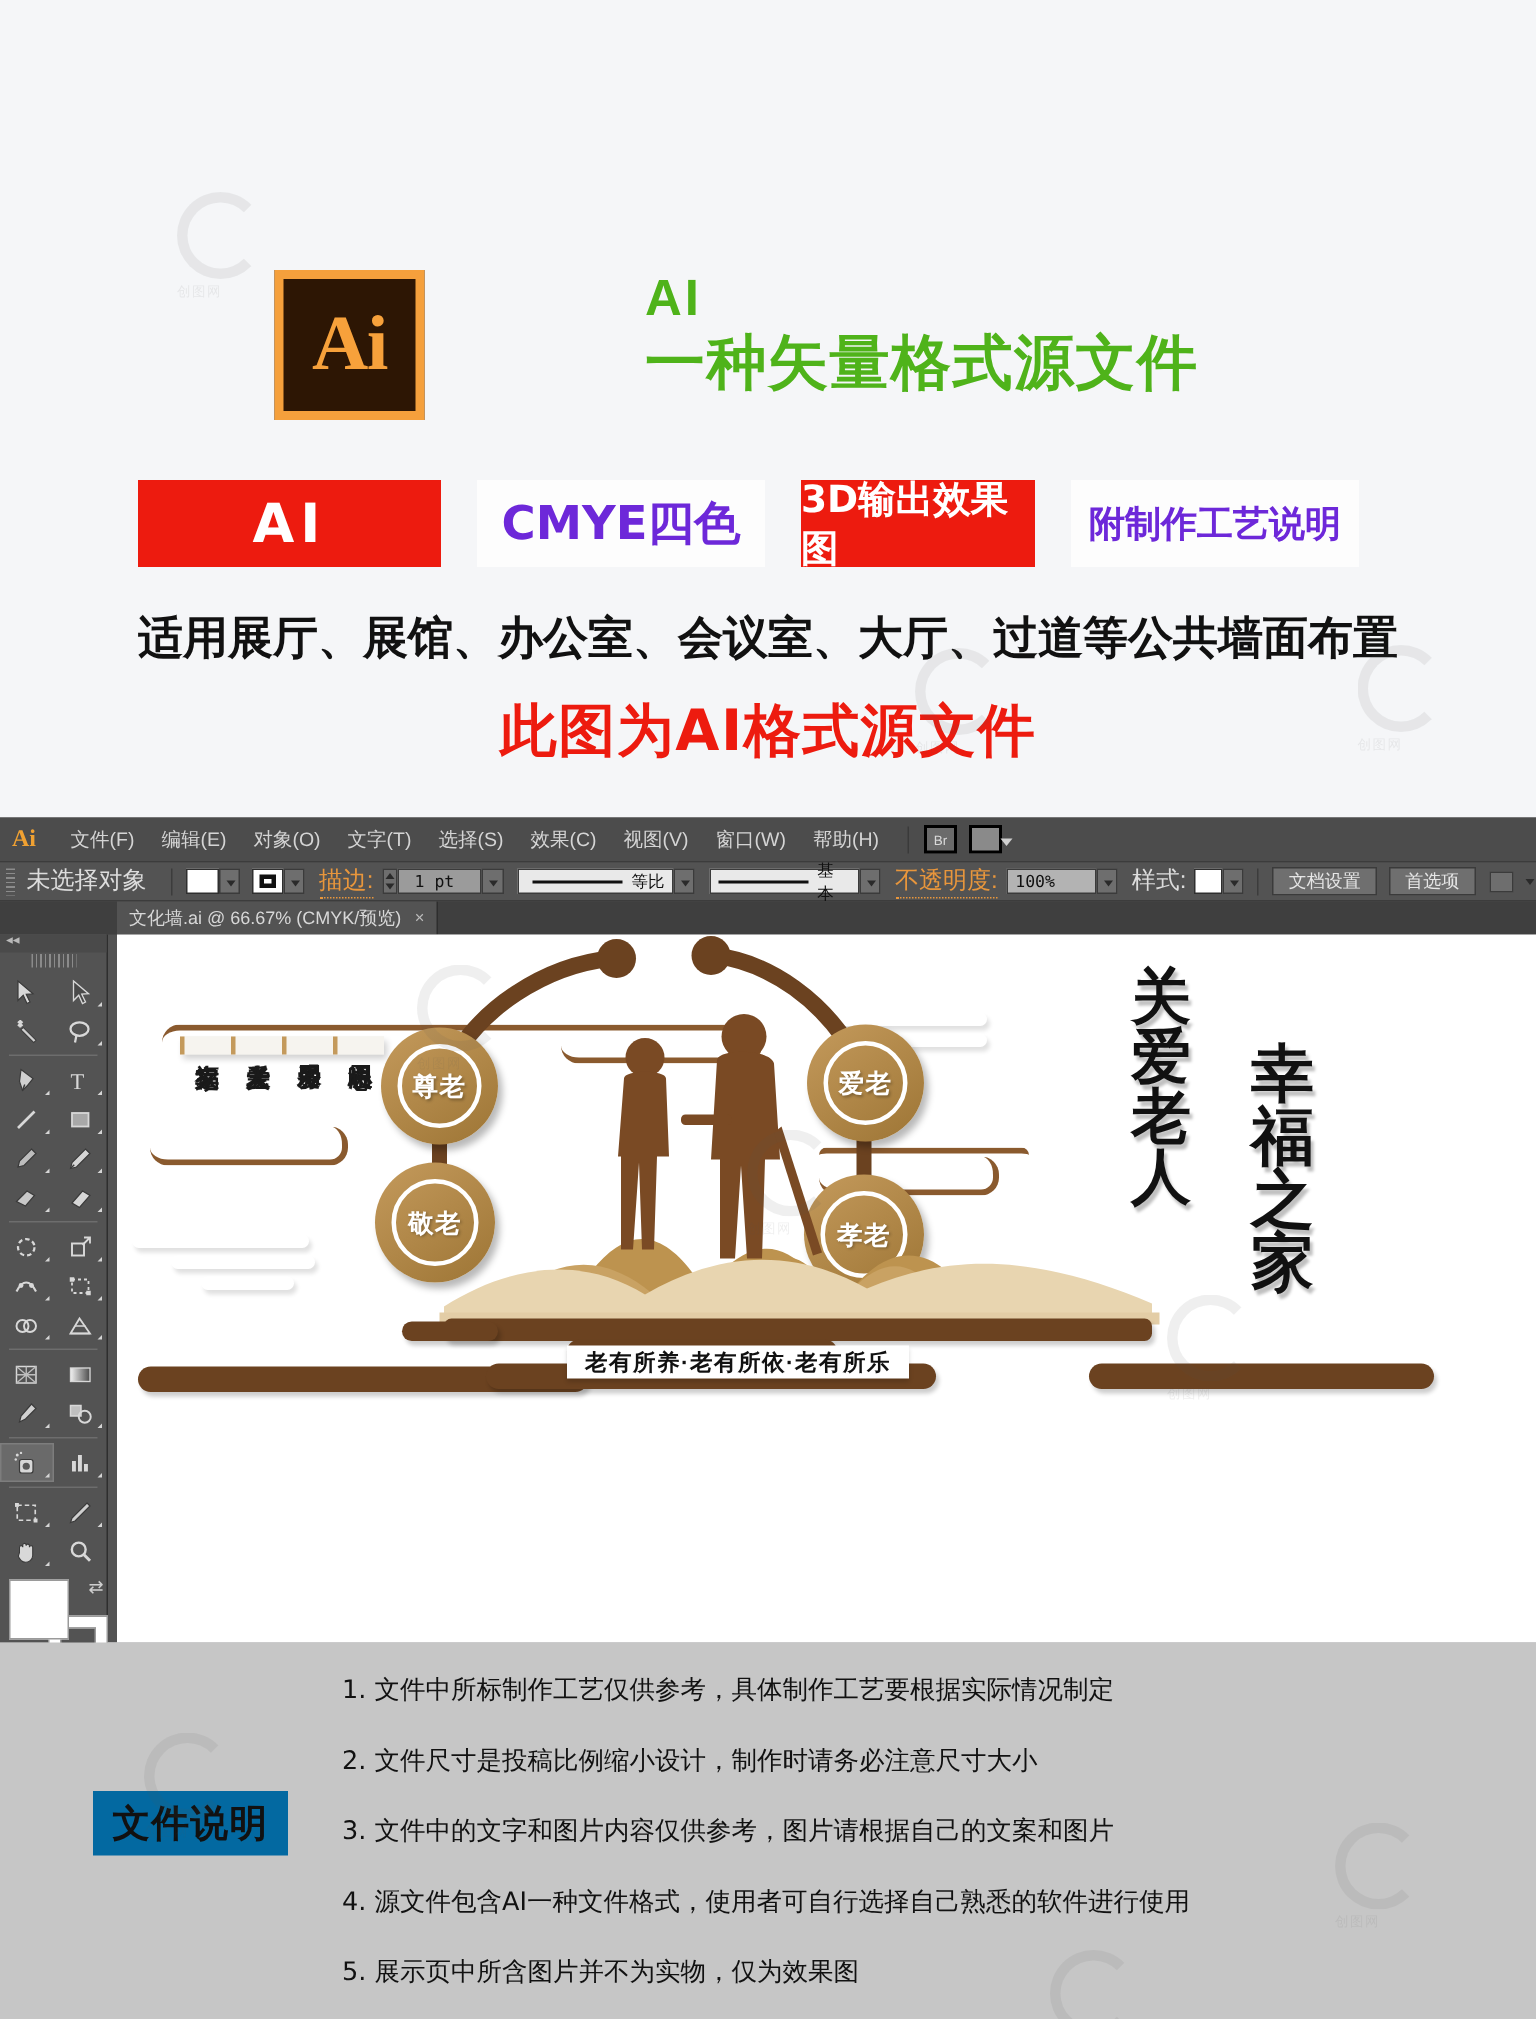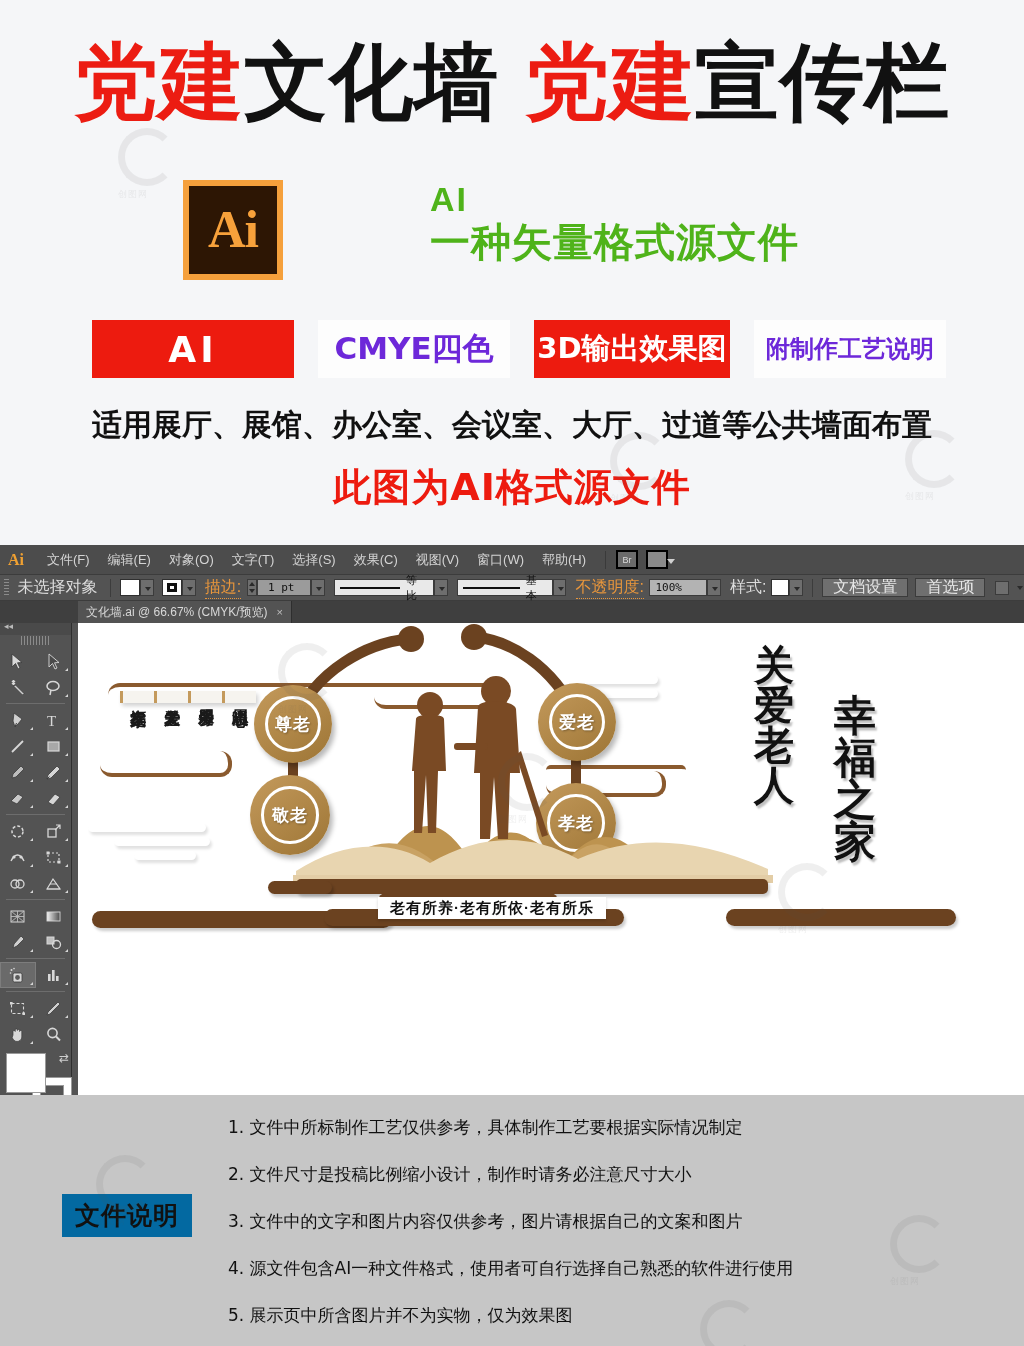--- a/index.html
+++ b/index.html
@@ -30,21 +30,21 @@
   #vector-note .vn-cn { font-size:40px; font-weight:bold; margin-top:4px; line-height:1.1; letter-spacing:1px;
       font-family:"DejaVu Sans","Liberation Sans",sans-serif; }
 
   #badge-row { position:absolute; left:92px; top:320px; width:870px; height:58px; display:flex; gap:24px; align-items:stretch; }
   .badge { display:flex; align-items:center; justify-content:center; font-weight:bold;
       font-family:"DejaVu Sans","Liberation Sans",sans-serif; letter-spacing:0px; }
   .badge.solid { background:#ed1b0f; color:#fff; }
   .badge.hollow { background:#fdfdfd; color:#6d28d9; }
   #badge-0 { width:202px; font-size:36px; letter-spacing:4px; }
   #badge-1 { width:192px; font-size:31px; }
-  #badge-2 { width:196px; font-size:29px; }
+  #badge-2 { width:156px; font-size:25px; }
   #badge-3 { width:192px; font-size:24px; }
 
   #scope-line { position:absolute; left:0; top:405px; width:1024px; text-align:center; color:#111;
       font-size:30px; font-weight:bold; white-space:nowrap; font-family:"DejaVu Sans","Liberation Sans",sans-serif; }
   #source-line { position:absolute; left:0; top:462px; width:1024px; text-align:center; color:#ed1b0f;
       font-size:38px; font-weight:bold; letter-spacing:1px; white-space:nowrap;
       font-family:"DejaVu Sans","Liberation Sans",sans-serif; }
 
   .wm { position:absolute; opacity:.09; pointer-events:none; }
   .wm .ring { width:58px; height:58px; border-radius:50%; border:7px solid #555; border-right-color:transparent; }
@@ -80,21 +80,21 @@
   .spin { width:11px; height:17px; background:#6e6e6e; border:1px solid #3b3b3b; display:flex;
       flex-direction:column; align-items:center; justify-content:space-around; }
   .spin i { display:block; width:0; height:0; border-left:3px solid transparent; border-right:3px solid transparent; }
   .spin i.up { border-bottom:4px solid #2a2a2a; }
   .spin i.dn { border-top:4px solid #2a2a2a; }
   .field { height:17px; background:#9b9b9b; border:1px solid #3b3b3b; color:#111; font-size:11px;
       display:flex; align-items:center; padding:0 5px; font-family:"DejaVu Sans Mono","Liberation Mono",monospace; }
   .combo { height:17px; background:#e9e9e9; border:1px solid #3b3b3b; color:#111; font-size:11px;
       display:flex; align-items:center; justify-content:flex-end; padding:0 5px; gap:6px; }
   .combo .rule { width:60px; height:2px; background:#111; }
-  .btn-cb { height:19px; background:#6f6f6f; border:1px solid #3b3b3b; color:#e6e6e6; font-size:16px;
+  .btn-cb { height:19px; background:#6f6f6f; border:1px solid #3b3b3b; color:#e6e6e6; font-size:12px;
       display:flex; align-items:center; justify-content:center; padding:0 10px; white-space:nowrap; }
 
   #tabbar { position:absolute; left:0; top:56px; width:1024px; height:22px; background:#3f3f3f; }
   #doctab { position:absolute; left:78px; top:0; height:22px; background:#535353; color:#d8d8d8;
       font-size:12px; display:flex; align-items:center; padding:0 8px; gap:9px; border-right:1px solid #2e2e2e; white-space:nowrap; }
   #doctab .x { font-size:11px; color:#bdbdbd; }
 
   #canvas { position:absolute; left:78px; top:78px; width:946px; height:472px; background:#fff; overflow:hidden; }
 
   
@@ -166,23 +166,20 @@
       font-family:"DejaVu Sans","Liberation Sans",sans-serif; }
   #notes { position:absolute; left:228px; top:24px; width:770px; }
   #notes .note { font-size:17px; color:#111; line-height:1.0; margin-bottom:30px; white-space:nowrap;
       font-family:"DejaVu Sans","Liberation Sans",sans-serif; }
 </style>
 </head>
 <body>
 
 <div id="promo">
 
-  <div id="promo-title">
-    <span class="red">党建</span><span class="blk">文化墙</span><span class="gap"></span><span class="red">党建</span><span class="blk">宣传栏</span>
-  </div>
 
   <div id="ai-badge">
     <span class="glyph">Ai</span>
   </div>
 
   <div id="vector-note">
     <div class="vn-ai">AI</div>
     <div class="vn-cn">一种矢量格式源文件</div>
   </div>
 

